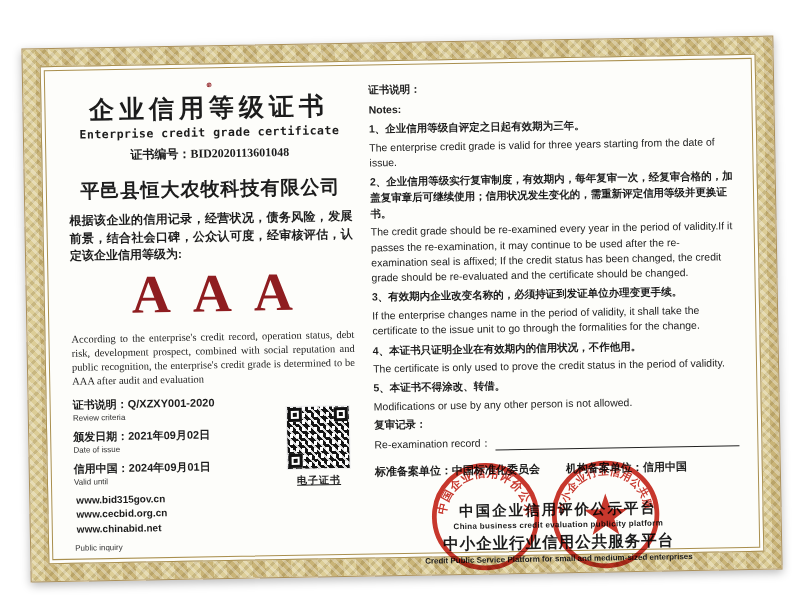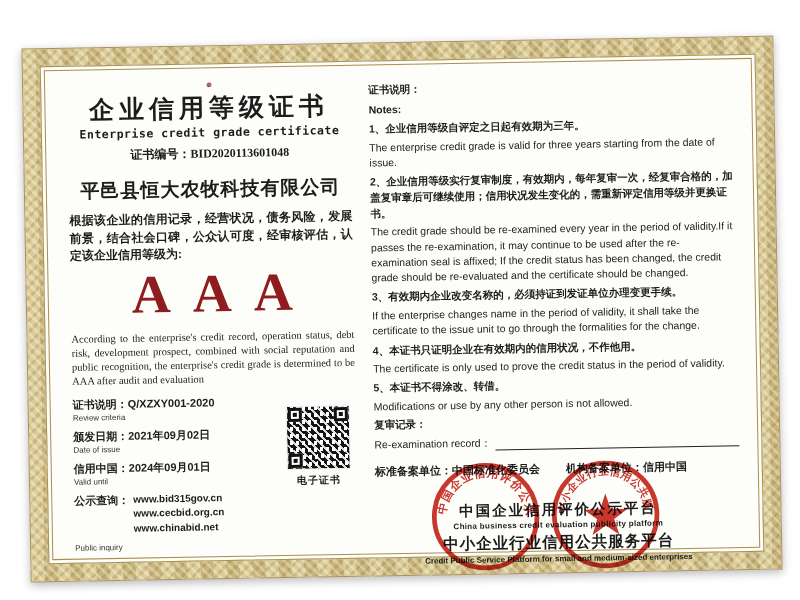--- a/index.html
+++ b/index.html
@@ -48,21 +48,21 @@
   .inq { display:flex; gap:2px; }
   .qr-block { flex:0 0 76px; display:flex; flex-direction:column; align-items:center; margin-top:12px; }
   .qr { width:64px; height:64px; background:#fff; position:relative; border:1px solid #eee;
         background-image:
           repeating-linear-gradient(45deg, transparent 0 4px, rgba(255,255,255,.85) 4px 6px),
           repeating-linear-gradient(90deg, #151515 0 3px, transparent 3px 6px),
           repeating-linear-gradient(0deg, #151515 0 3px, #fff 3px 7px); }
   .finder { position:absolute; width:14px; height:14px; border:3px solid #111; background:#fff; }
   .finder::after { content:""; position:absolute; left:2px; top:2px; width:4px; height:4px; background:#111; }
   .f-tl { left:1px; top:1px; } .f-tr { right:1px; top:1px; } .f-bl { left:1px; bottom:1px; }
-  .qr-caption { font-size:10px; font-weight:bold; margin-top:4px; letter-spacing:1px; }
+  .qr-caption { font-size:10px; font-weight:bold; margin-top:4px; letter-spacing:1px;text-decoration:underline; }
 
   
   .col-right { flex:1 1 auto; padding-top:6px; font-size:10.5px; position:relative; }
   .n-head { font-weight:bold; margin-bottom:6px; }
   .n-head-en { font-weight:bold; margin-bottom:6px; }
   .note .cn { font-weight:bold; line-height:1.5; margin-bottom:3px; }
   .note .en { line-height:1.45; margin-bottom:4px; color:#222; }
   .record-cn { font-weight:bold; margin-top:4px; }
   .record-row { display:flex; align-items:flex-end; margin-top:6px; }
   .record-en { white-space:nowrap; }
@@ -116,21 +116,20 @@
             </div>
             <div class="field">
               <div class="f-line"><span>颁发日期：</span><span>2021年09月02日</span></div>
               <div class="f-sub">Date of issue</div>
             </div>
             <div class="field">
               <div class="f-line"><span>信用中国：</span><span>2024年09月01日</span></div>
               <div class="f-sub">Valid until</div>
             </div>
             <div class="field inq">
-              <div class="f-line">公示查询：</div>
               <div class="urls">
                 <div>www.bid315gov.cn</div>
                 <div>www.cecbid.org.cn</div>
                 <div>www.chinabid.net</div>
               </div>
             </div>
             <div class="f-sub">Public inquiry</div>
           </div>
 
           <div class="qr-block">

